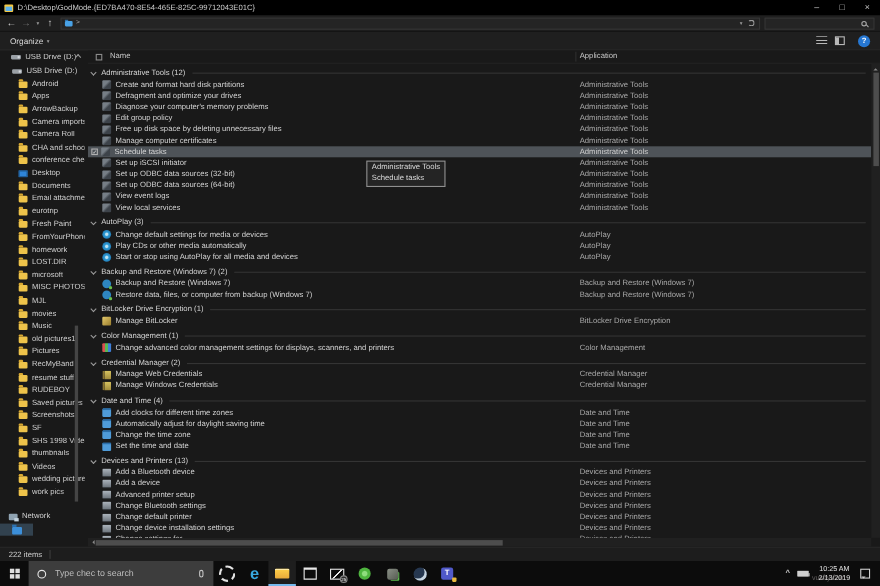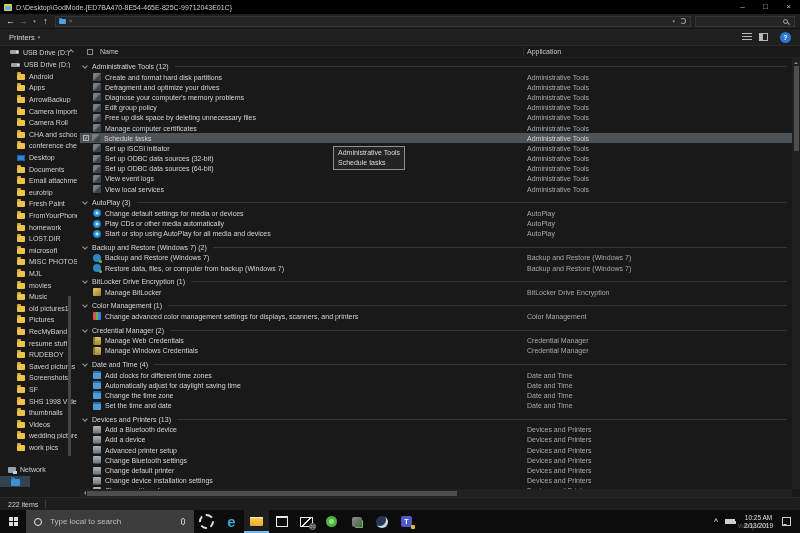--- a/index.html
+++ b/index.html
@@ -194,21 +194,21 @@
     <span class="addr-caret">▾</span>
     <span class="refresh-icon"></span>
   </div>
   <div class="searchbox">
     <span class="magnifier"></span>
   </div>
 </div>
 
 <div class="cmdbar">
   <span class="organize">
-    <span>Printers</span>
+    <span>Organize</span>
     <span class="org-caret">▾</span>
   </span>
   <div class="cmd-right">
     <span class="view-list"></span>
     <span class="view-thumb"></span>
     <span class="help-btn">?</span>
   </div>
 </div>
 
 <div class="main">
@@ -629,21 +629,21 @@
   <span class="status-text">222 items</span>
   <span class="status-sep"></span>
 </div>
 
 <div class="taskbar">
   <div class="start">
     <span class="win-logo"></span>
   </div>
   <div class="tb-search">
     <span class="cortana-ring"></span>
-    <span class="tb-search-text">Type local to search</span>
+    <span class="tb-search-text">Type chec to search</span>
     <span class="mic"></span>
   </div>
   <div class="task-icons">
       <div class="ti ti-settings-icon"></div>
       <div class="ti ti-edge-icon"></div>
       <div class="ti ti-file-explorer-icon active"></div>
       <div class="ti ti-store-icon"></div>
       <div class="ti ti-mail-icon">
         <span class="badge">25</span>
       </div>

